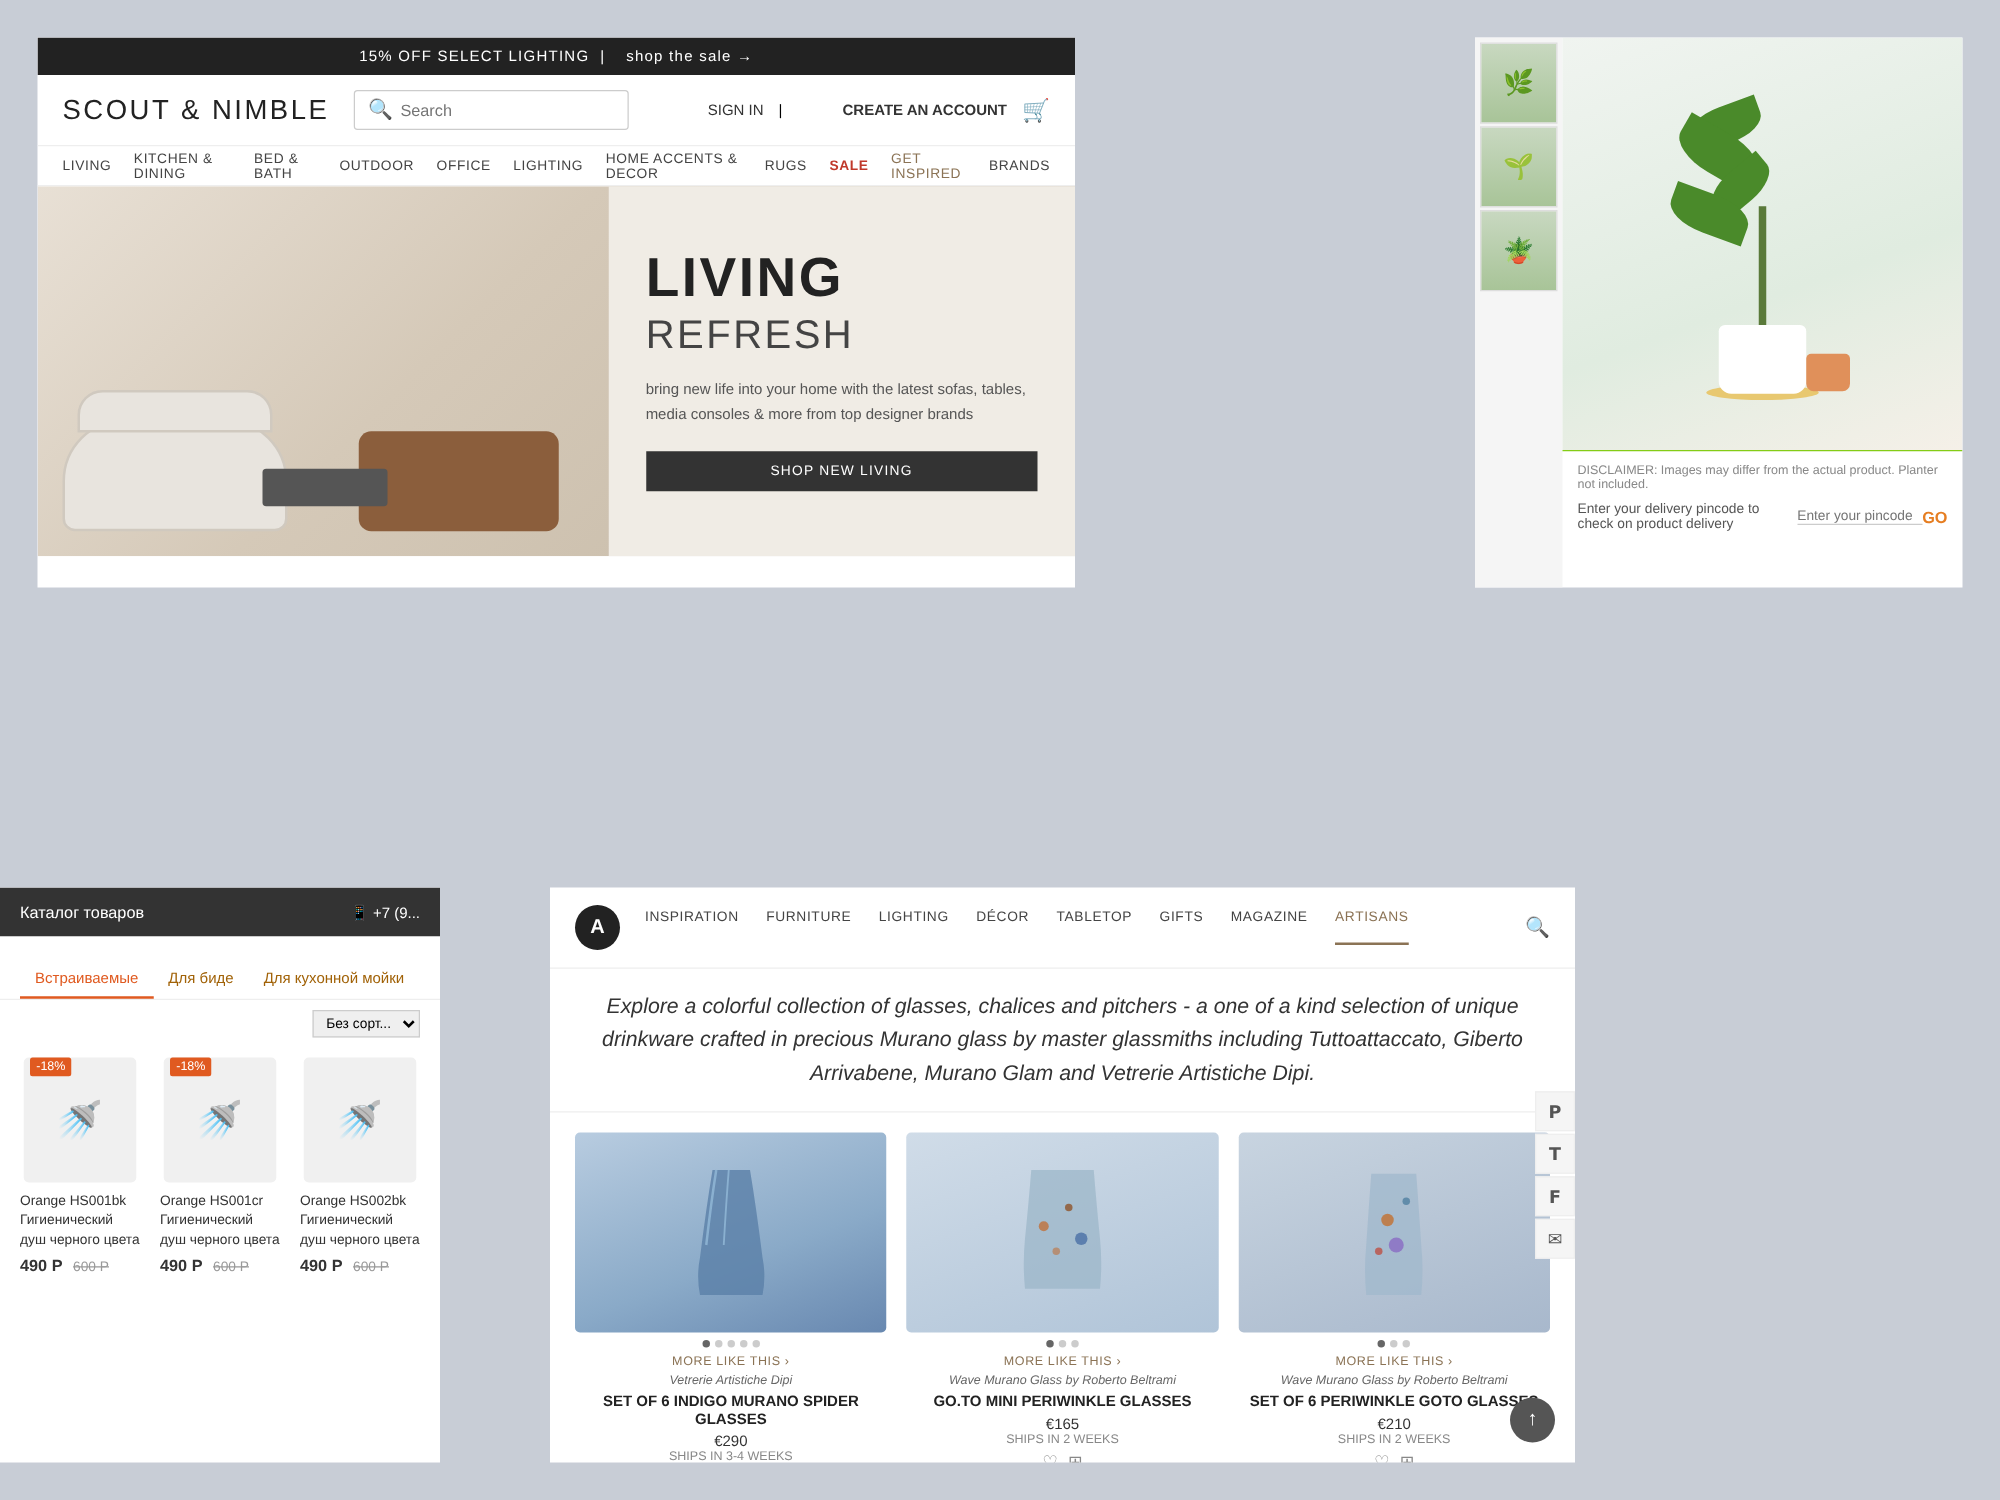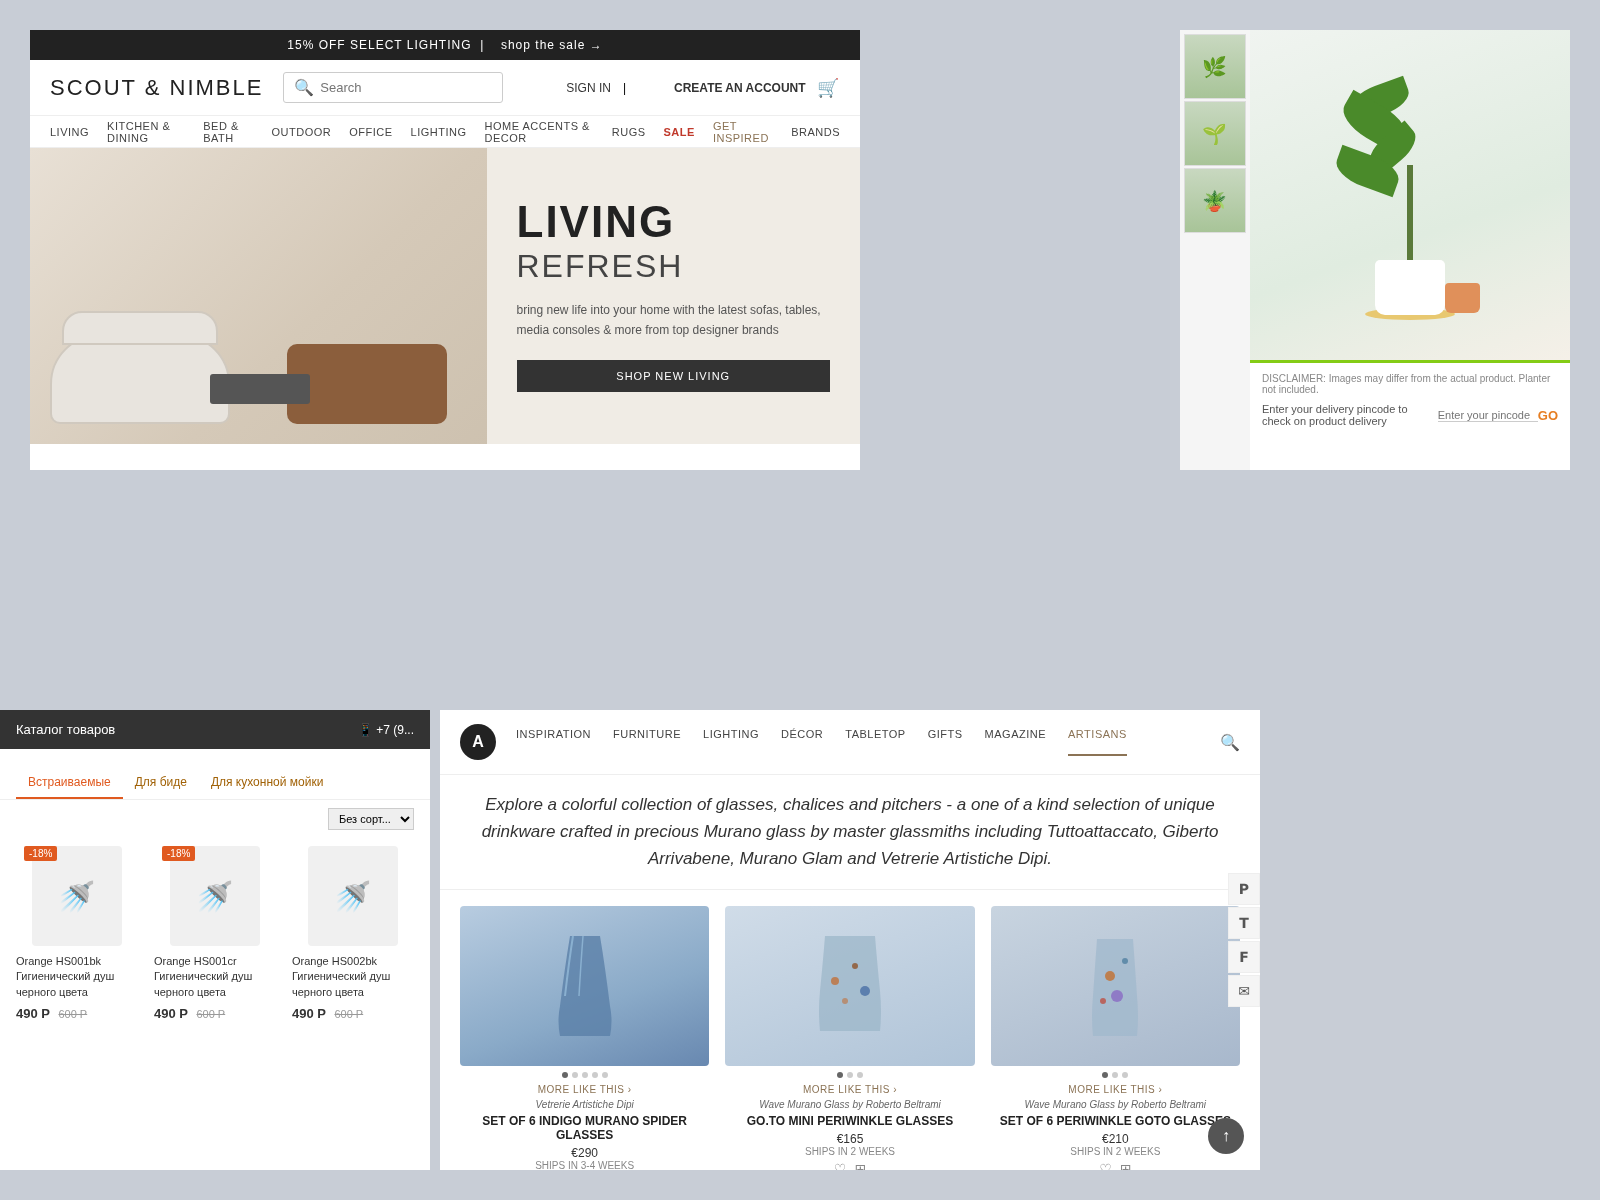--- a/index.html
+++ b/index.html
@@ -298,21 +298,21 @@
       background: #e0905a;
       border-radius: 4px 4px 6px 6px;
     }
     .product-info {
       position: absolute;
       left: 70px;
       bottom: 0;
       right: 0;
       height: 110px;
       padding: 10px 12px;
-      border-top: 3px solid #84cc16;
+      border-top: 1px solid #84cc16;
     }
     .product-disclaimer {
       font-size: 10px;
       color: #888;
       margin-bottom: 8px;
     }
     .product-delivery {
       font-size: 11px;
       color: #444;
       display: flex;
@@ -332,21 +332,21 @@
       font-weight: 700;
       font-size: 13px;
       cursor: pointer;
     }
 
     
     #russian-panel {
       position: absolute;
       bottom: 30px;
       left: 0;
-      width: 430px;
+      width: 352px;
       height: 460px;
       background: #fff;
       overflow: hidden;
     }
     .ru-header {
       background: #333;
       color: #fff;
       display: flex;
       align-items: center;
       justify-content: space-between;

